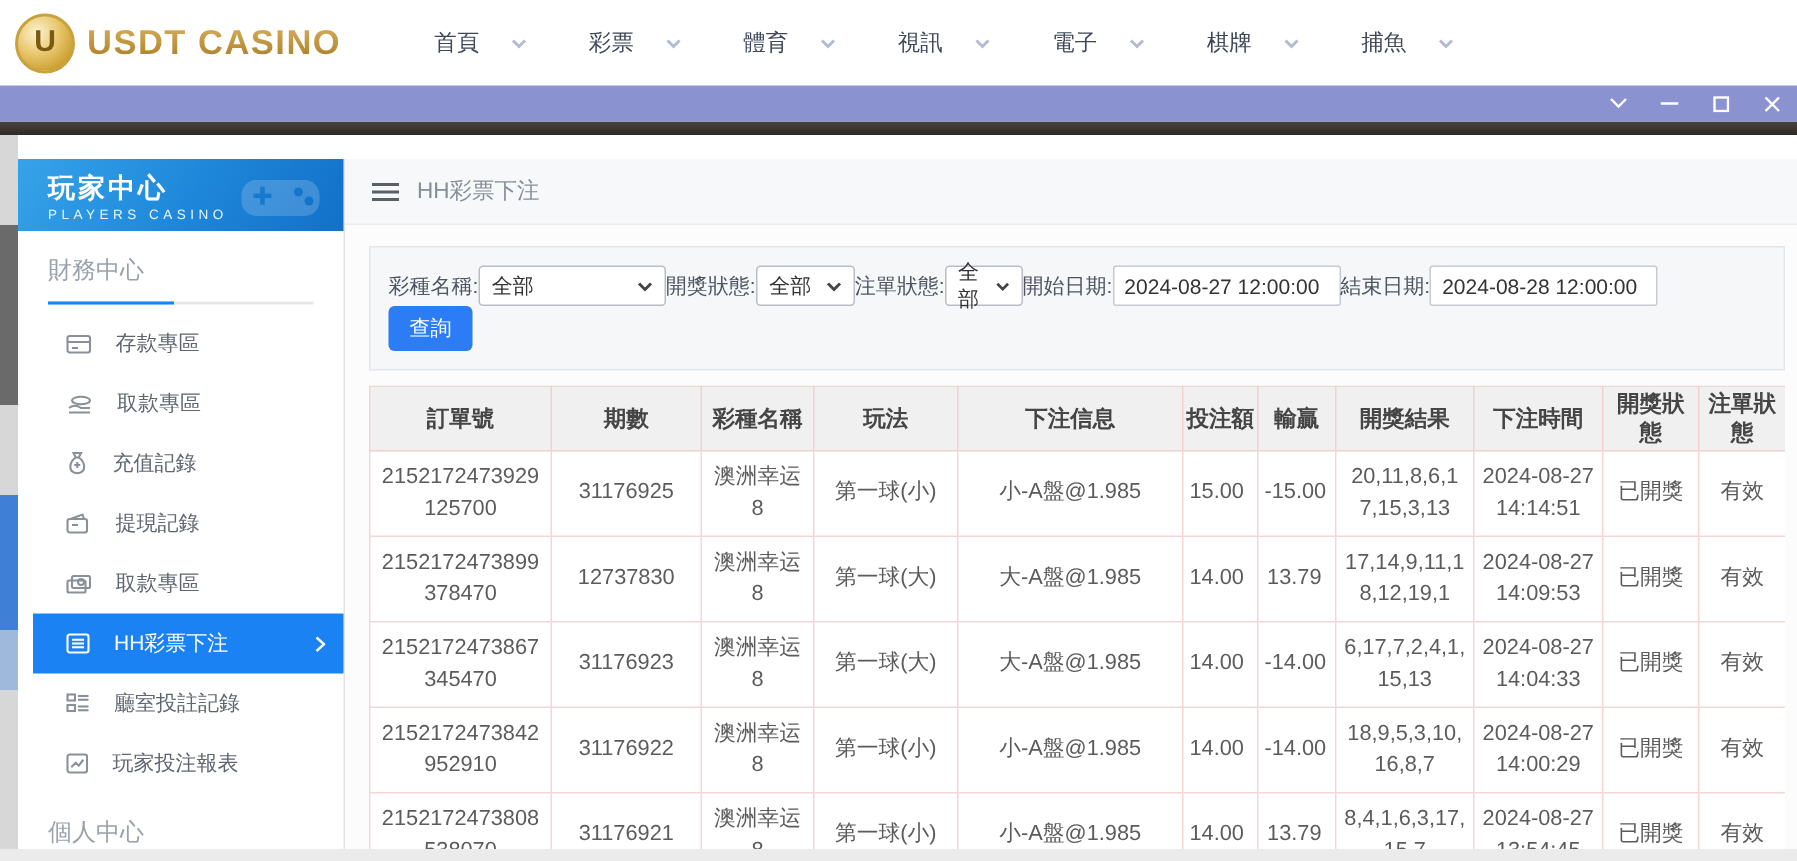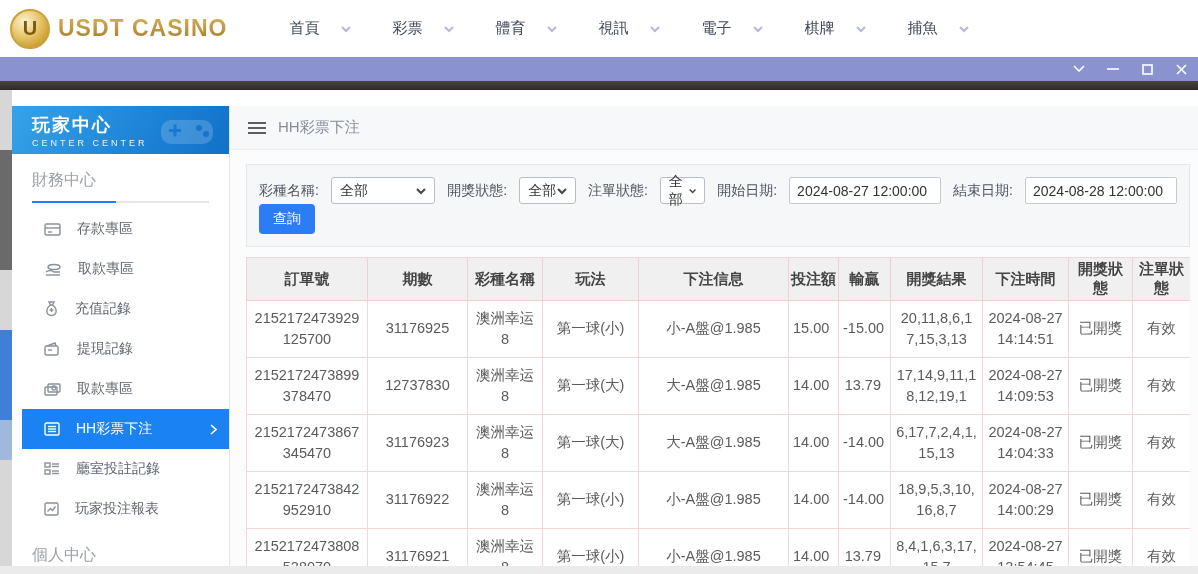--- a/index.html
+++ b/index.html
@@ -63,21 +63,21 @@
 
   
   .main { flex:1; display:flex; flex-direction:column; background:#fcfcfd; min-width:0; }
   .main-header { height:44px; flex:none; background:#f7f8fa; border-bottom:1px solid #ebebeb;
     display:flex; align-items:center; padding-left:18px; gap:12px; }
   .hamburger { width:18px; display:flex; flex-direction:column; gap:3px; cursor:pointer; }
   .hamburger i { display:block; height:2px; background:#5a5f66; }
   .main-title { font-size:15px; color:#878d98; }
 
   .filter-panel { margin:14px 8px 0 16px; border:1px solid #e3e6ec; background:#f6f7f9; padding:12px 12px 12px 12px; }
-  .filter-row { display:flex; align-items:center; gap:12px; flex-wrap:nowrap; }
+  .filter-row { display:flex; align-items:center; gap:0; flex-wrap:nowrap; }
   .f-label { font-size:14px; color:#4e5561; white-space:nowrap; }
   .f-select { background:#fff; border:1px solid #b9bdc6; border-radius:3px; height:27px;
     display:flex; align-items:center; justify-content:space-between; padding:0 8px; cursor:pointer; }
   .f-select span { font-size:14px; color:#333; }
   .f-select .chev polyline { stroke:#444; }
   .sel-lg { width:125px; } .sel-md { width:66px; } .sel-sm { width:52px; }
   .f-input { width:152px; height:27px; border:1px solid #c6cad2; border-radius:2px; background:#fff;
     font-size:14px; color:#333; padding:0 7px; font-family:inherit; }
   .btn-row { margin-top:0; }
   .search-btn { width:56px; height:30px; background:#2b7cf5; color:#fff; border:none; border-radius:4px;
@@ -178,21 +178,21 @@
   <div class="bd-blob2"></div>
   <div class="bd-blob3"></div>
 </div>
 <div class="bottom-strip"></div>
 
 <div class="window">
 
   <div class="sidebar">
     <div class="side-banner">
       <div class="t1">玩家中心</div>
-      <div class="t2">CENTER CENTER</div>
+      <div class="t2">PLAYERS CASINO</div>
       <svg class="gamepad" width="60" height="38" viewBox="0 0 60 38">
         <rect x="4" y="8" rx="10" ry="10" width="52" height="24" fill="#ffffff" opacity="0.5"></rect>
         <circle cx="42" cy="16" r="3" fill="#1270c8"></circle>
           <circle cx="49" cy="22" r="3" fill="#1270c8"></circle>
         <rect x="12" y="17" width="12" height="3" fill="#1270c8"></rect>
           <rect x="16.5" y="12.5" width="3" height="12" fill="#1270c8"></rect>
       </svg>
     </div>
 
     <div class="section-title">財務中心</div>

